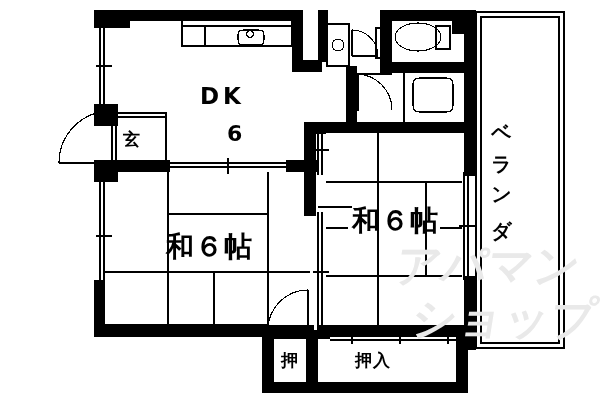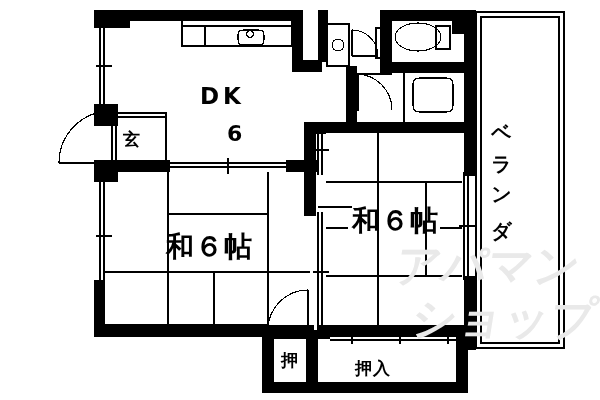--- a/index.html
+++ b/index.html
@@ -281,21 +281,21 @@
   <div class="room-label lbl-dk-num" style="left:227px; top:123px;">6</div>
 
   <div class="room-label lbl-small" style="left:123px; top:131px;">玄</div>
 
   <div class="room-label lbl-wa" style="left:166px; top:233px;">和６帖</div>
 
   <div class="room-label lbl-wa" style="left:352px; top:207px;">和６帖</div>
 
   <div class="room-label lbl-oshi" style="left:281px; top:352px;">押</div>
 
-  <div class="room-label lbl-oshi" style="left:355px; top:360px;">押入</div>
+  <div class="room-label lbl-oshi" style="left:355px; top:352px;">押入</div>
 
   <div class="room-label lbl-veranda" style="left:492px; top:110px;">ベランダ</div>
 
   <div id="watermark">
     <div class="wm-line wm-1">アパマン</div>
     <div class="wm-line wm-2">ショップ</div>
   </div>
 
 </div>
 

